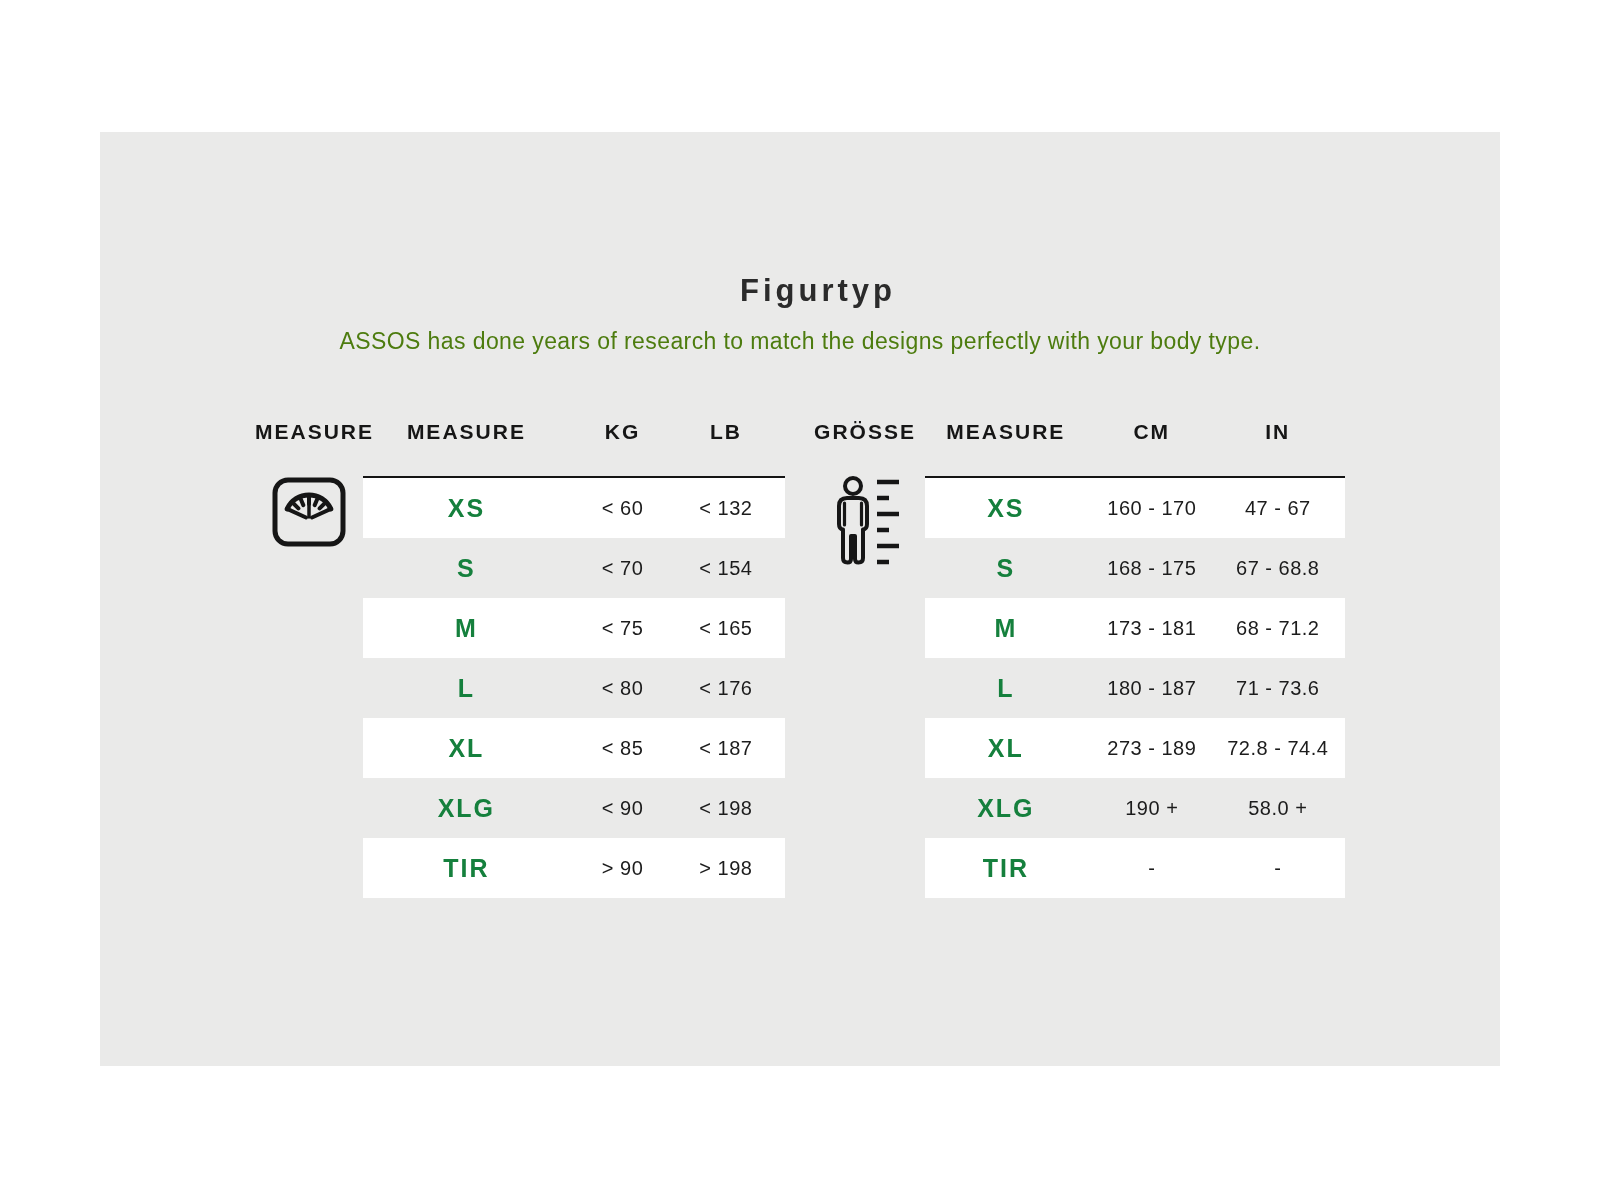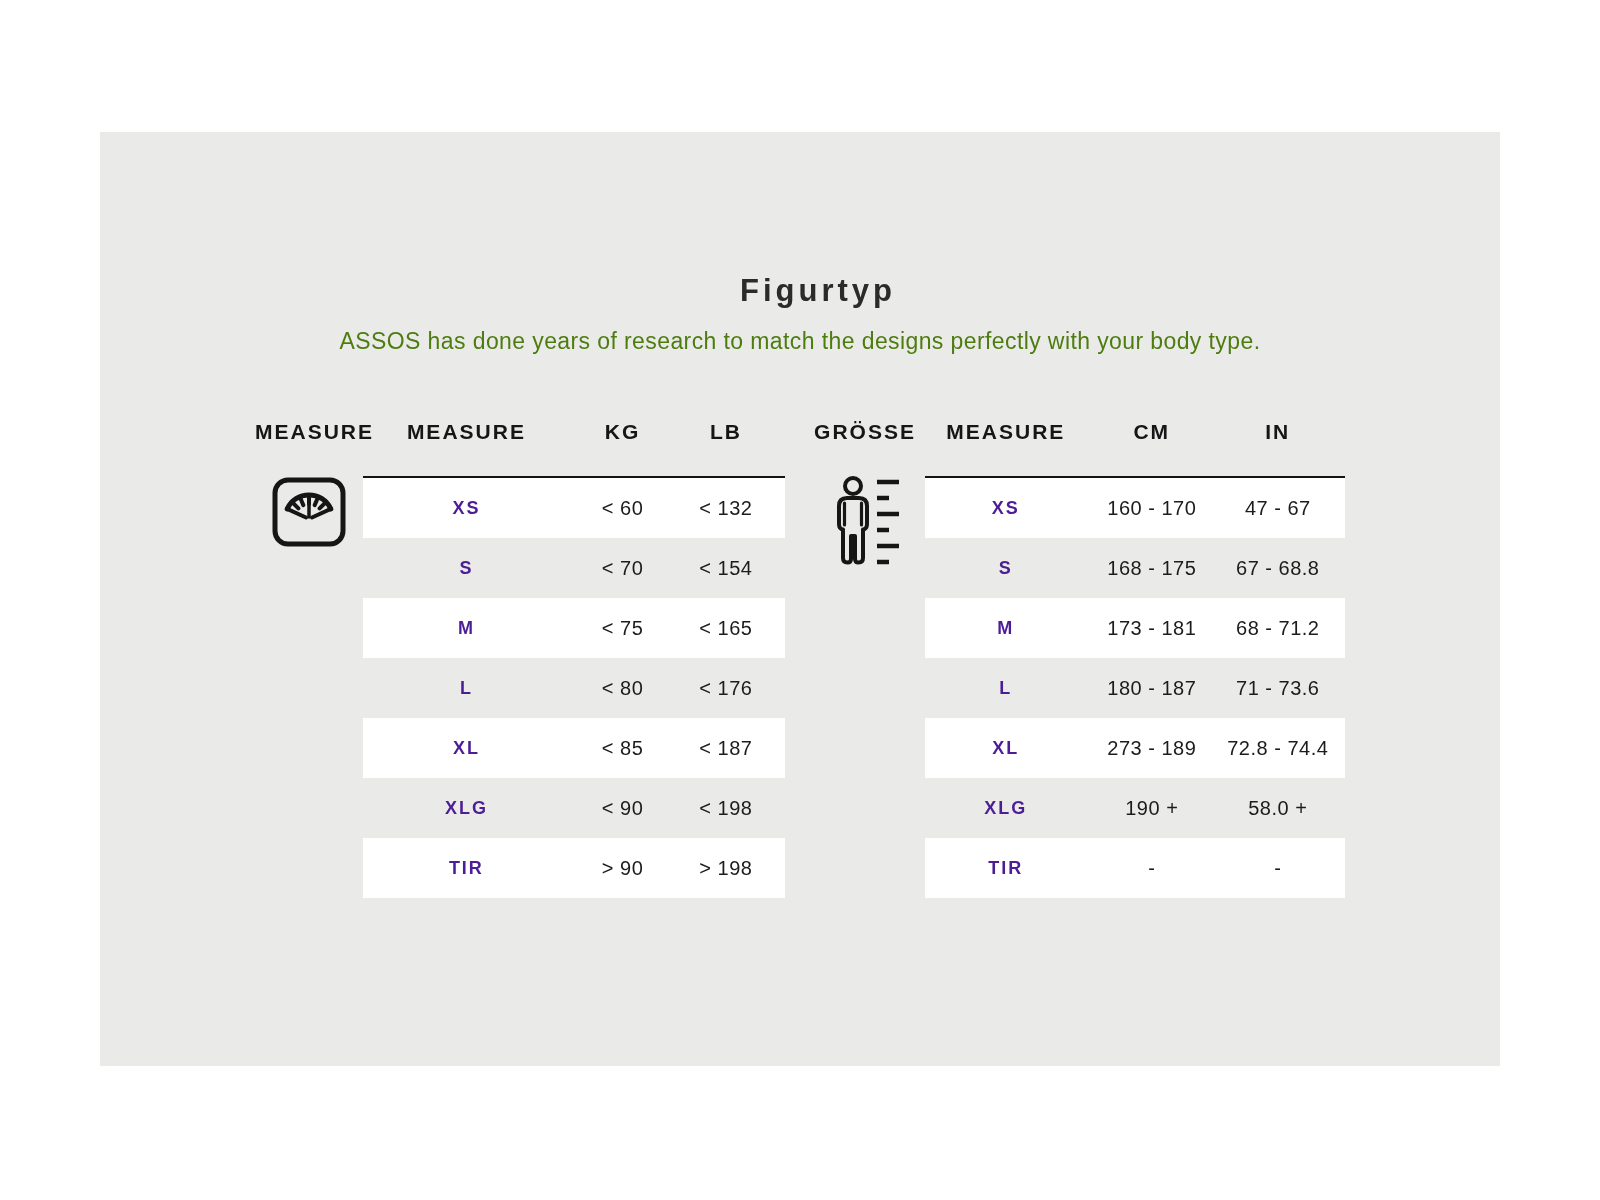--- a/index.html
+++ b/index.html
@@ -67,21 +67,21 @@
 
   .body-row { display: flex; align-items: flex-start; }
   .icon-col { display: flex; justify-content: center; padding-top: 0; }
   .weight .icon-col { width: 108px; }
   .height .icon-col { width: 120px; }
 
   .s-table { flex: 1; border-top: 2px solid #141414; }
   .t-row { display: grid; height: 60px; align-items: center; }
   .t-row:nth-child(odd) { background: #ffffff; }
   .t-row span { text-align: center; font-size: 20px; letter-spacing: 0.5px; color: #1c1c1c; }
-  .t-row .m-cell { font-weight: 700; font-size: 18px; letter-spacing: 2px; color: #4c1d95; }
+  .t-row .m-cell { font-weight: 700; font-size: 25px; letter-spacing: 2px; color: #15803d; }
 
   .icon-svg { display: block; }
 </style>
 </head>
 <body>
 
 <div class="panel">
 
   <h1 class="page-title">Figurtyp</h1>
   <p class="page-subtitle">ASSOS has done years of research to match the designs perfectly with your body type.</p>

